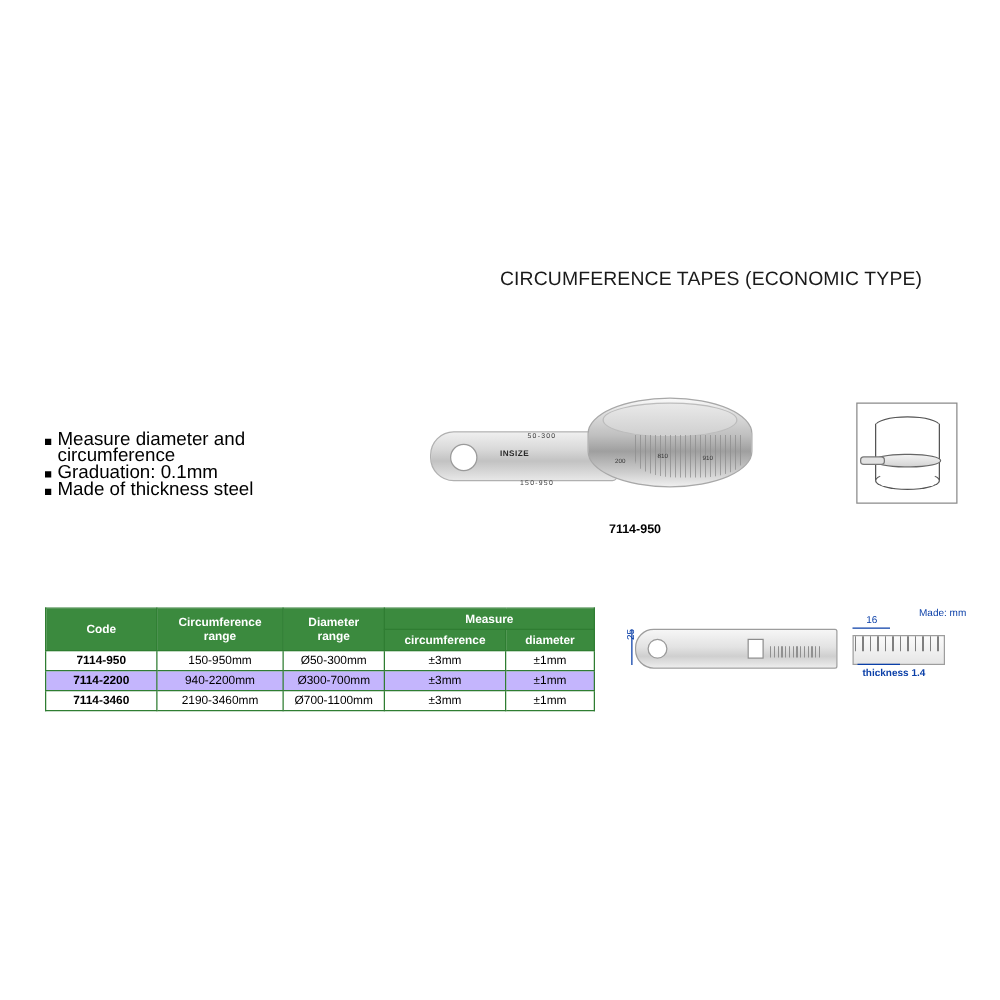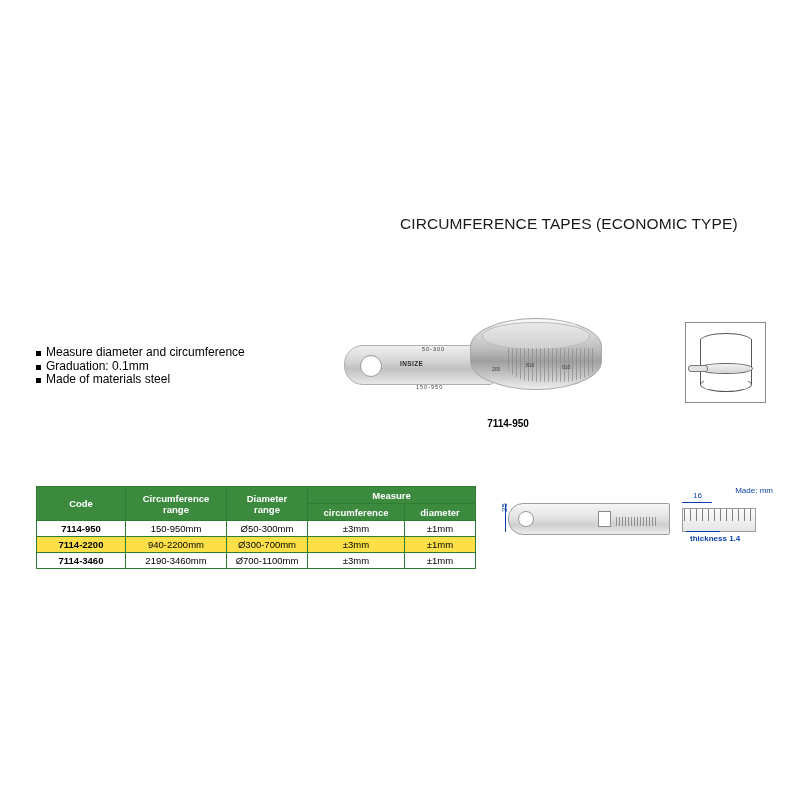--- a/index.html
+++ b/index.html
@@ -43,21 +43,21 @@
   }
   .bullet {
     width: 5px;
     height: 5px;
     background: #000;
     margin-top: 5px;
     margin-right: 5px;
     flex: 0 0 auto;
   }
   .feature-text {
-    font-size: 12px;
+    font-size: 15px;
     line-height: 12.5px;
     color: #000;
   }
 
   
   .product-area {
     position: absolute;
     left: 330px;
     top: 300px;
     width: 290px;
@@ -238,21 +238,21 @@
     color: #ffffff;
     font-weight: bold;
     line-height: 11px;
     height: 16px;
   }
   .spec-table tbody td {
     height: 15px;
     color: #000;
     background: #ffffff;
   }
-  .spec-table tbody tr:nth-child(2) td { background: #fde047; }
+  .spec-table tbody tr:nth-child(2) td { background: #c4b5fd; }
   .col-code  { width: 88px; margin-left: 12px; }
   .col-circ  { width: 100px; }
   .col-dia   { width: 80px; }
   .col-acc1  { width: 96px; }
   .col-acc2  { width: 70px; }
   .cell-code { font-weight: bold; }
 
   
   .dim-area {
     position: absolute;
@@ -380,21 +380,21 @@
   <div class="feature-row">
     <span class="bullet"></span>
     <span class="feature-text">Measure diameter and circumference</span>
   </div>
   <div class="feature-row">
     <span class="bullet"></span>
     <span class="feature-text">Graduation: 0.1mm</span>
   </div>
   <div class="feature-row">
     <span class="bullet"></span>
-    <span class="feature-text">Made of materials steel</span>
+    <span class="feature-text">Made of thickness steel</span>
   </div>
 </div>
 
 <div class="product-area">
   <div class="tape-handle"></div>
   <div class="tape-hole"></div>
   <div class="scale-top">50-300</div>
   <div class="brandmark">INSIZE</div>
   <div class="scale-bottom">150-950</div>
   <div class="tape-coil"></div>

